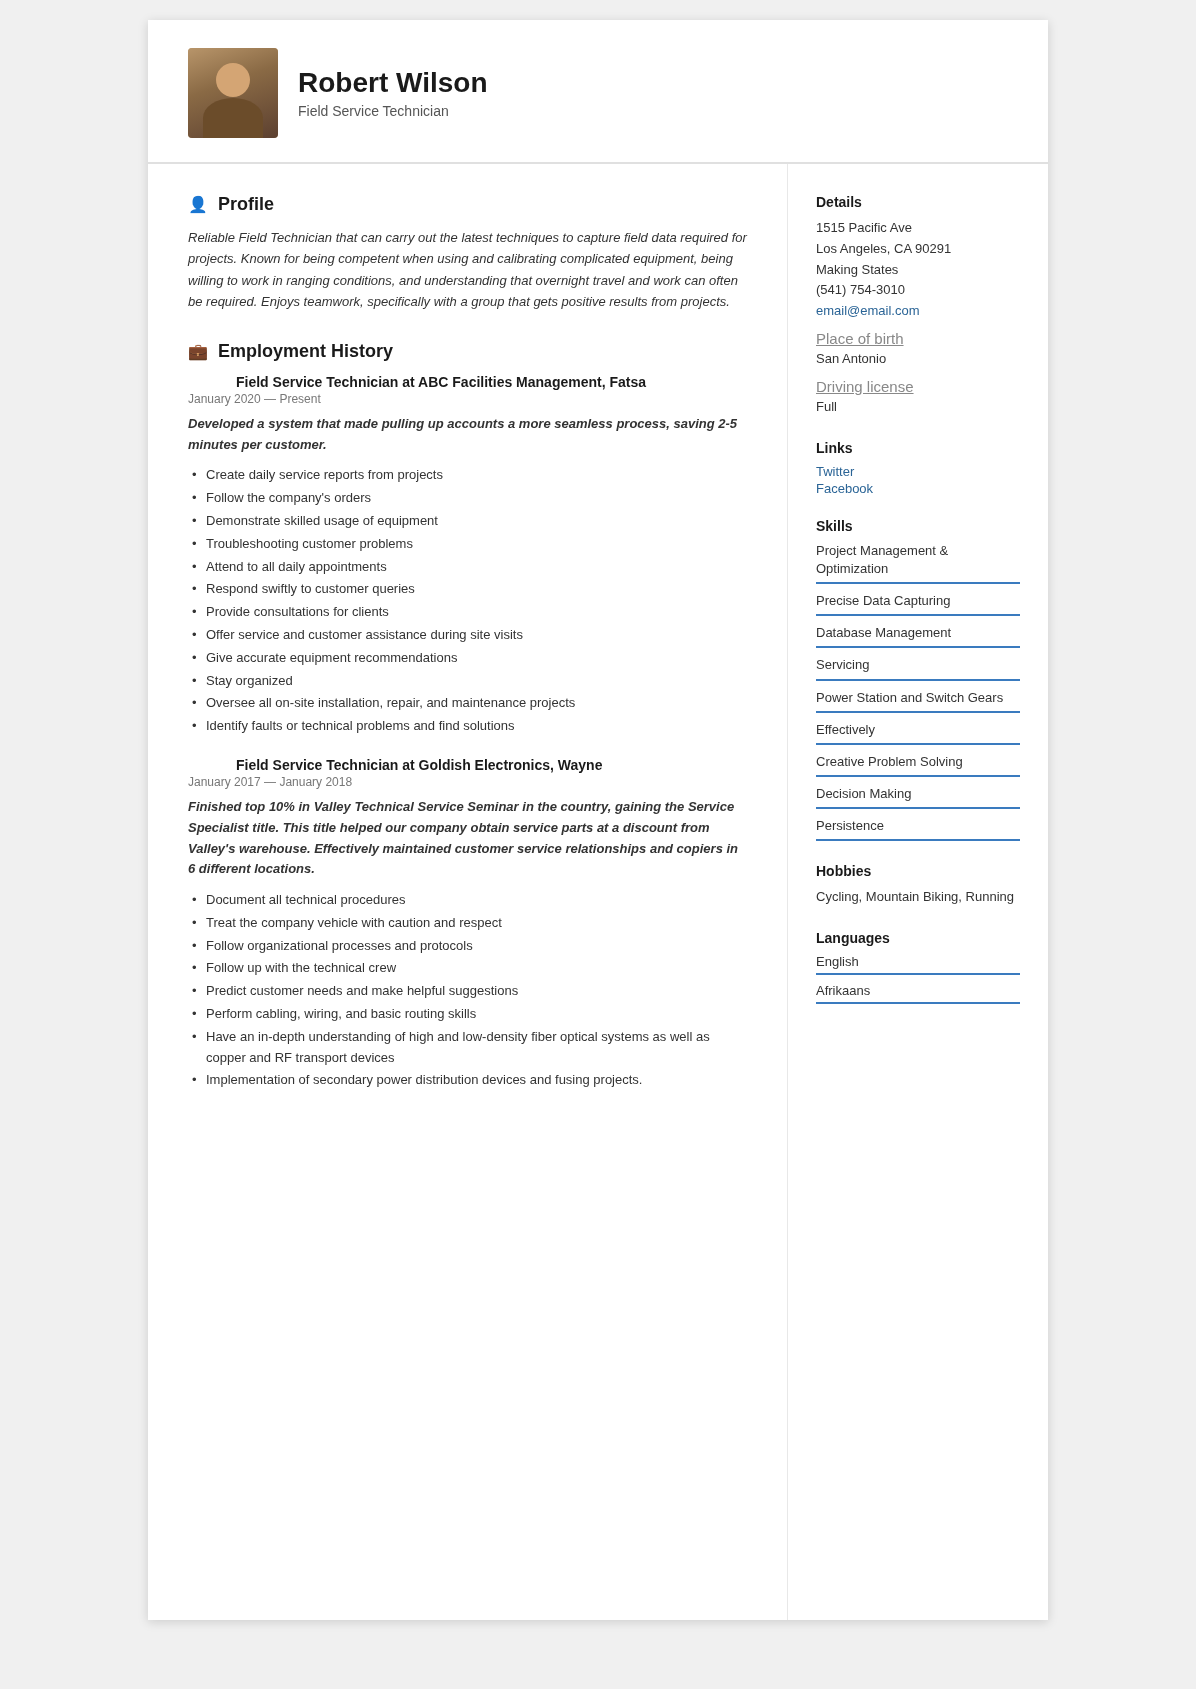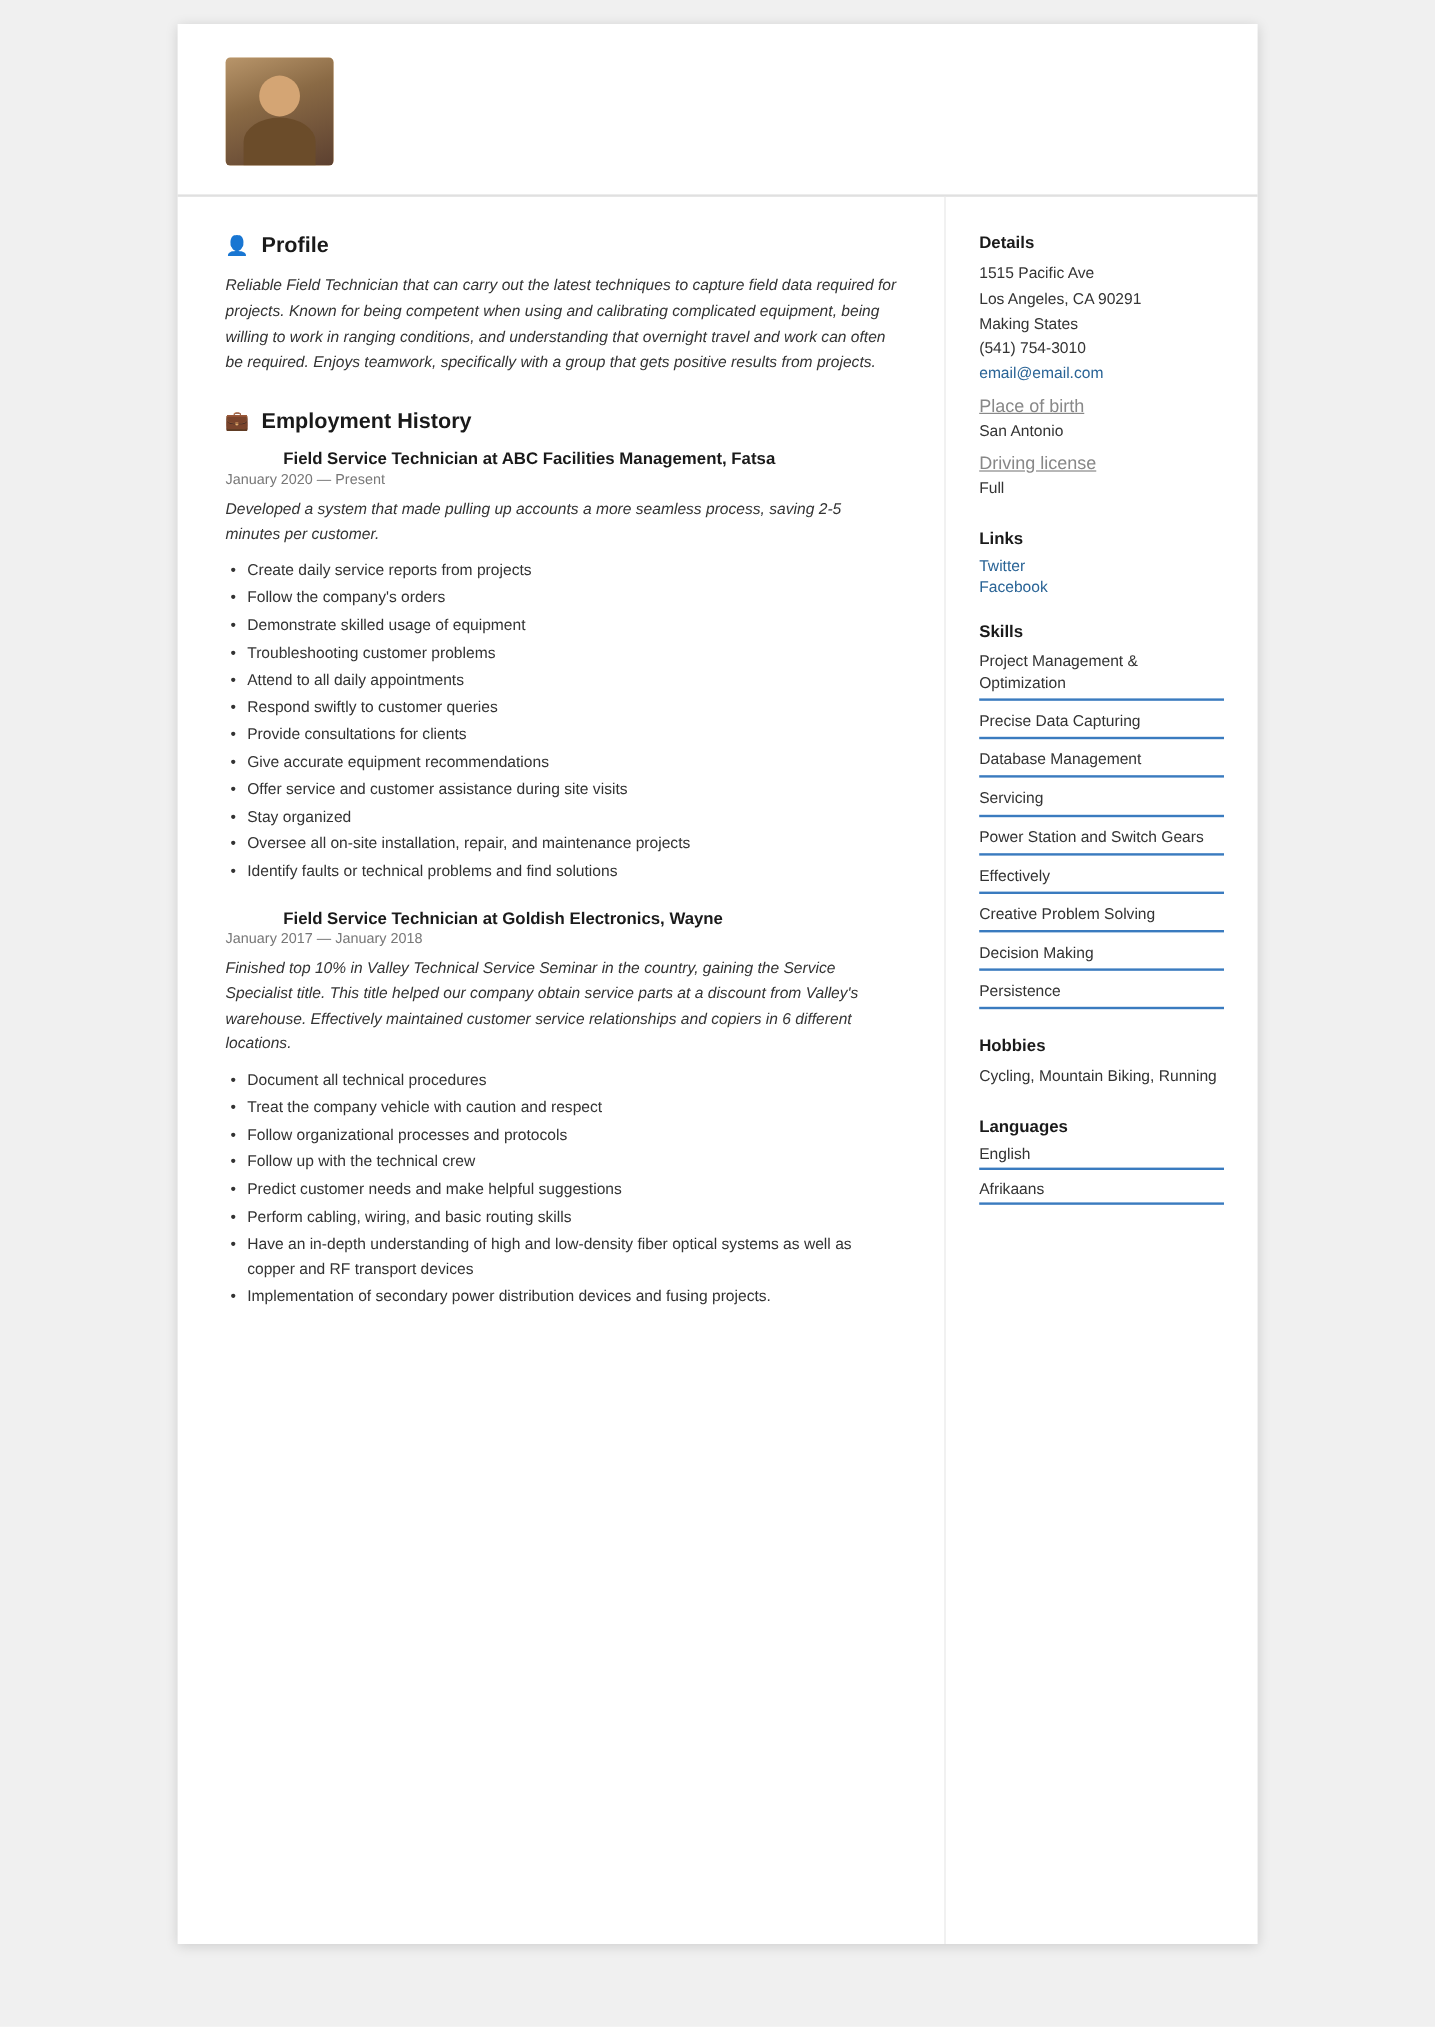--- a/index.html
+++ b/index.html
@@ -124,20 +124,21 @@
       font-size: 12px;
       color: #777;
       margin-bottom: 8px;
     }
     .job-desc {
       font-size: 13px;
       color: #333;
       font-style: italic;
       line-height: 1.6;
       margin-bottom: 10px;
+      font-weight: bold;
     }
     .job-bullets {
       list-style: none;
       padding: 0;
       margin: 0;
     }
     .job-bullets li {
       font-size: 13px;
       color: #333;
       line-height: 1.6;
@@ -207,20 +208,24 @@
     }
   </style>
 </head>
 <body>
 
 <div class="resume">
 
   <div class="header">
     <div class="avatar">
       <div class="avatar-img"></div>
+    </div>
+    <div class="header-info">
+      <div class="header-name">Robert Wilson</div>
+      <div class="header-title">Field Service Technician</div>
     </div>
   </div>
 
   <div class="body">
 
     <div class="main">
 
       <div class="section">
         <div class="section-title">
           <span class="section-icon">👤</span>
@@ -240,22 +245,22 @@
           <div class="job-dates">January 2020 — Present</div>
           <p class="job-desc">Developed a system that made pulling up accounts a more seamless process, saving 2-5 minutes per customer.</p>
           <ul class="job-bullets">
           <li>Create daily service reports from projects</li>
               <li>Follow the company's orders</li>
               <li>Demonstrate skilled usage of equipment</li>
               <li>Troubleshooting customer problems</li>
               <li>Attend to all daily appointments</li>
               <li>Respond swiftly to customer queries</li>
               <li>Provide consultations for clients</li>
+              <li>Offer service and customer assistance during site visits</li>
               <li>Give accurate equipment recommendations</li>
-              <li>Offer service and customer assistance during site visits</li>
               <li>Stay organized</li>
               <li>Oversee all on-site installation, repair, and maintenance projects</li>
               <li>Identify faults or technical problems and find solutions</li>
             </ul>
         </div>
 
         <div class="job">
           <div class="job-title">Field Service Technician at Goldish Electronics, Wayne</div>
           <div class="job-dates">January 2017 — January 2018</div>
           <p class="job-desc">Finished top 10% in Valley Technical Service Seminar in the country, gaining the Service Specialist title. This title helped our company obtain service parts at a discount from Valley's warehouse. Effectively maintained customer service relationships and copiers in 6 different locations.</p>

